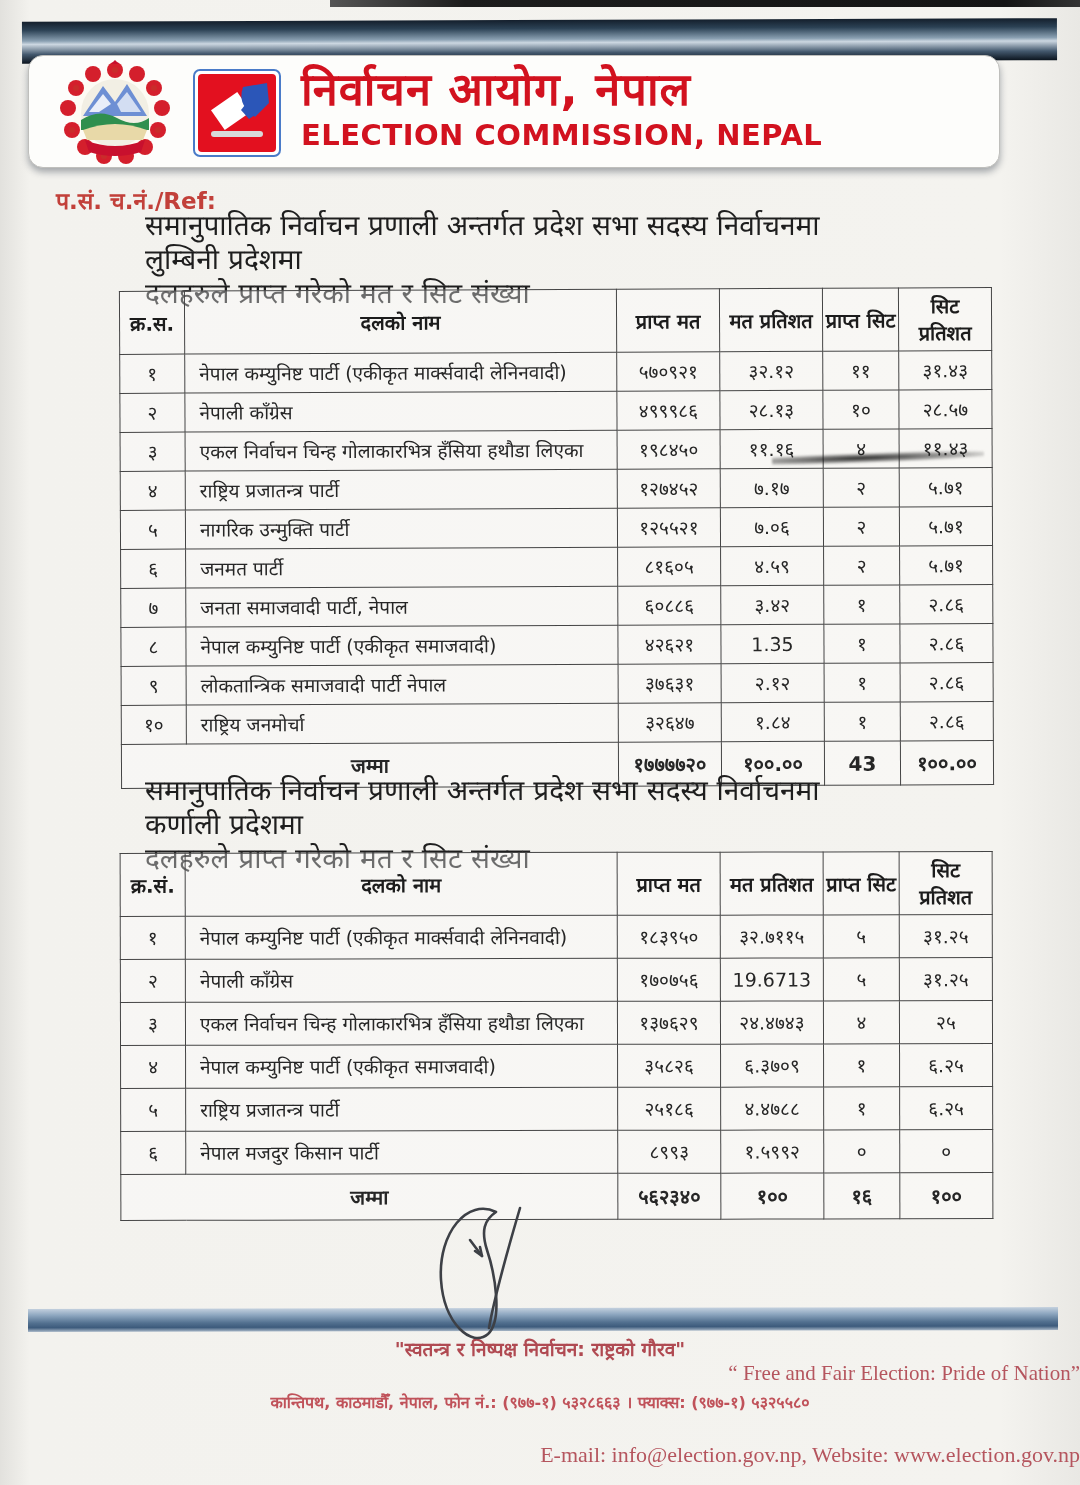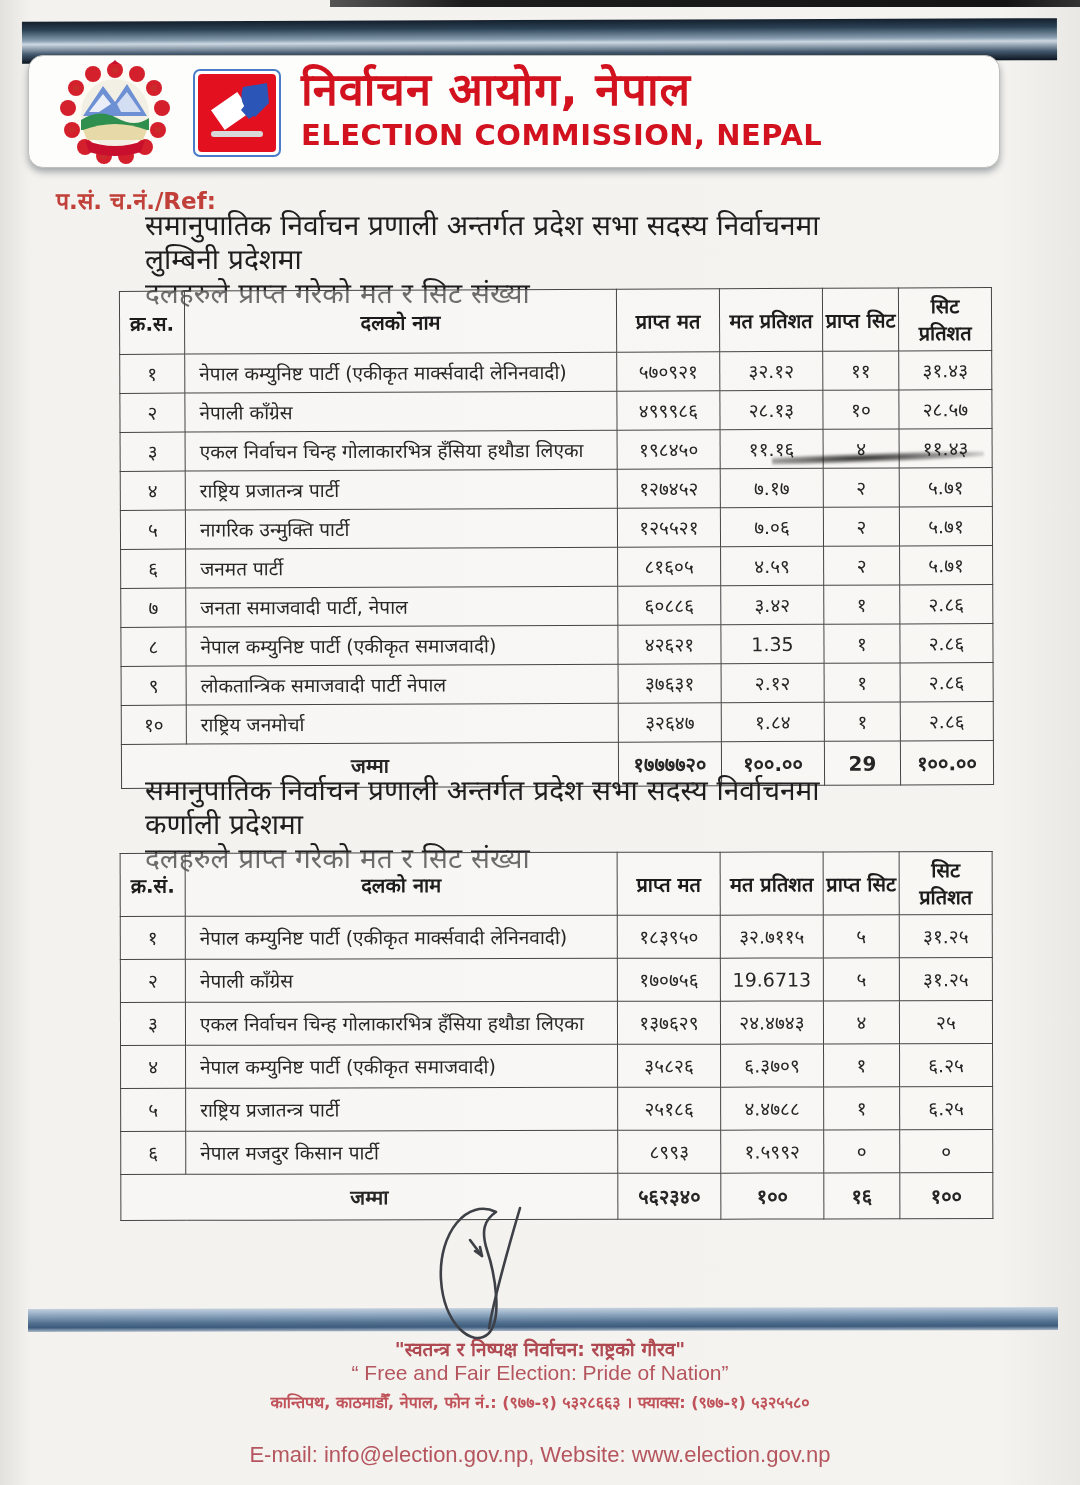--- a/index.html
+++ b/index.html
@@ -48,21 +48,21 @@
     background:radial-gradient(ellipse at 42% 50%, rgba(15,15,15,.9), rgba(40,40,40,.35) 60%, rgba(60,60,60,0) 85%);
     filter:blur(0.8px); }
 
   .signature { position:absolute; left:416px; top:1196px; z-index:3; }
 
   .bottom-bar { position:absolute; left:28px; top:1308px; width:1030px; height:23px; transform:rotate(-0.1deg); z-index:1;
     background:linear-gradient(180deg,#c3d0de 0%,#8ea7c0 28%,#537190 62%,#3d5b7c 82%,#a9b8c8 100%); }
 
   .footer-line { position:absolute; left:0; width:1080px; text-align:center; z-index:2; }
   .f-np { font-weight:600; color:#b04a52; }
-  .f-en { font-family:Liberation Sans, sans-serif; color:#b5555e; }
+  .f-en { font-family:Liberation Serif, serif; color:#b5555e;text-align:right; }
   .fl1 { top:1336px; font-size:19px; }
   .fl2 { top:1361px; font-size:21px; }
   .fl3 { top:1391px; font-size:16px; color:#c0525a; }
   .fl4 { top:1417px; font-size:19px; }
   .fl5 { top:1442px; font-size:22px; }
 </style>
 </head>
 <body>
 
 <div class="page">
@@ -229,21 +229,21 @@
           <td class="c3">१.८४</td>
           <td class="c4">१</td>
           <td class="c5">२.८६</td>
         </tr>
       </tbody>
     <tfoot>
       <tr>
         <td colspan="2">जम्मा</td>
         <td>१७७७७२०</td>
         <td>१००.००</td>
-        <td>29</td>
+        <td>43</td>
         <td>१००.००</td>
       </tr>
     </tfoot>
   </table>
 
   <div class="smudge"></div>
 
   <div class="heading h2">
     <div>समानुपातिक निर्वाचन प्रणाली अन्तर्गत प्रदेश सभा सदस्य निर्वाचनमा कर्णाली प्रदेशमा</div>
     <div>दलहरुले प्राप्त गरेको मत र सिट संख्या</div>

